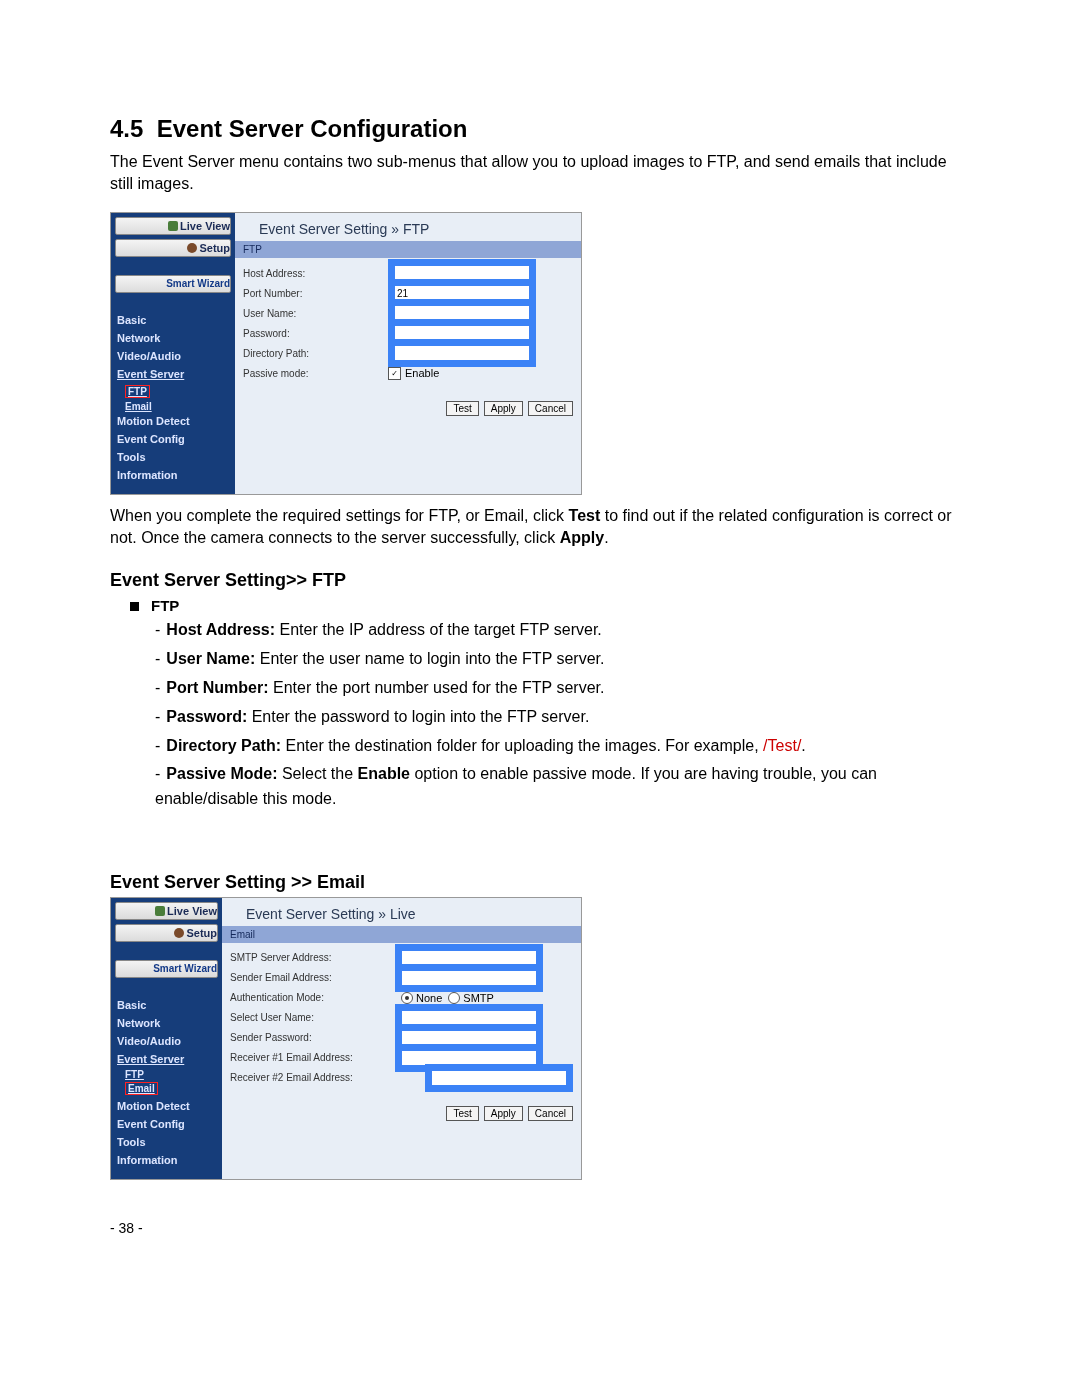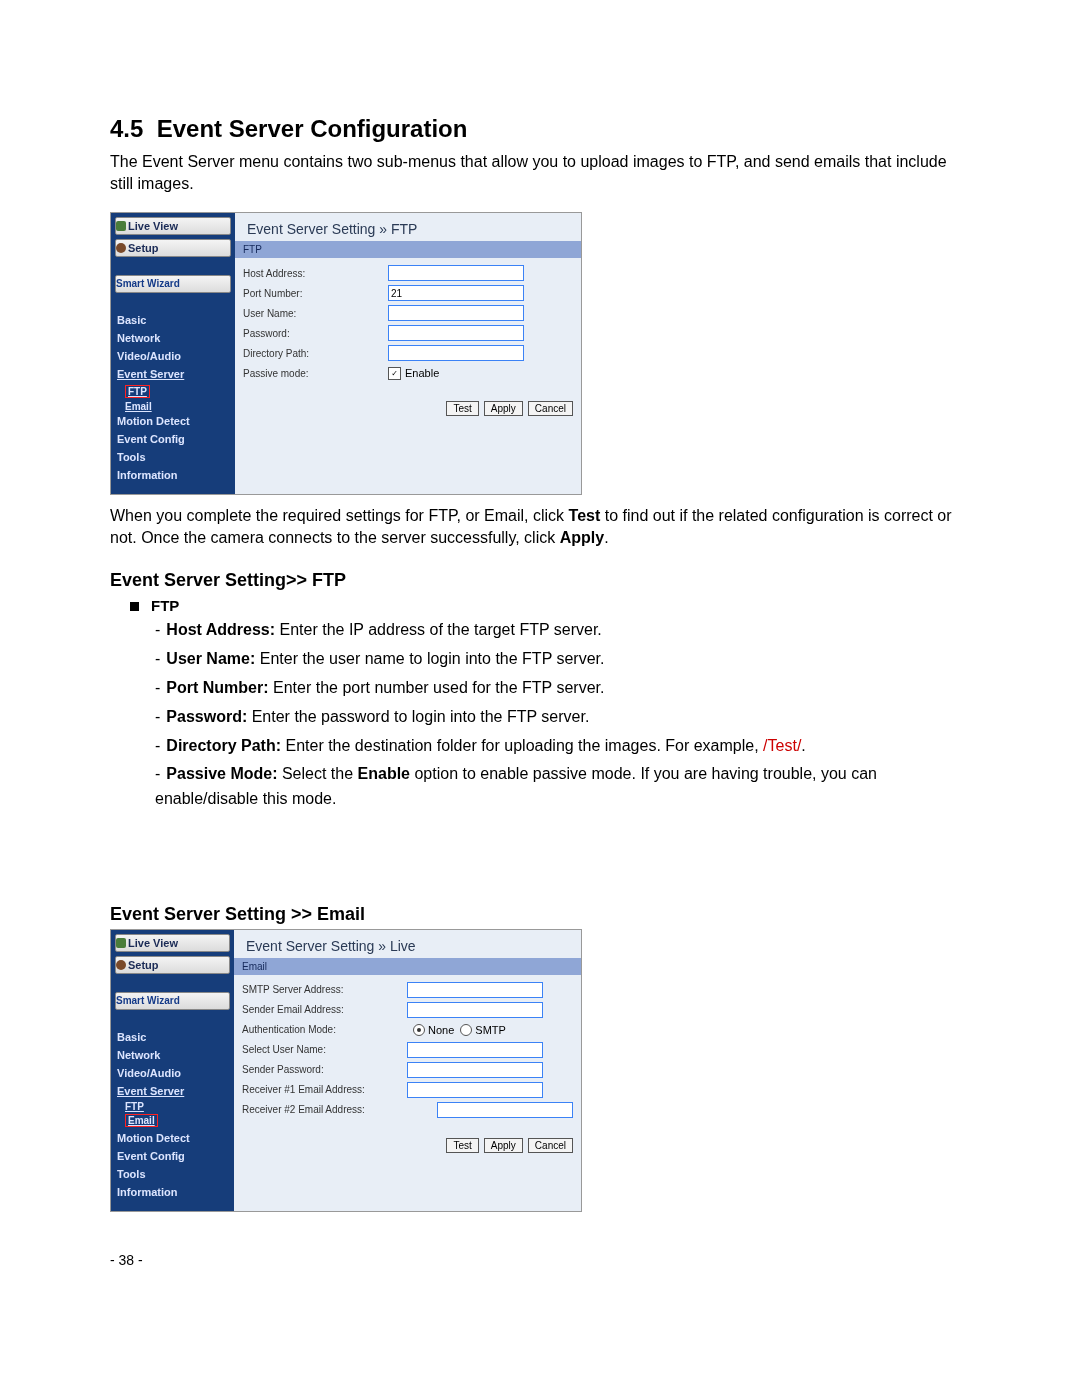--- a/index.html
+++ b/index.html
@@ -65,21 +65,21 @@
   .sidebar {
     background: #163d7a;
     width: 124px;
     padding: 4px 4px 10px 4px;
     box-sizing: border-box;
   }
   .navbtn {
     background: linear-gradient(#f4f4f4,#dcdcdc);
     border: 1px solid #888;
     border-radius: 2px;
-    text-align: left;
+    text-align: right;
     font-size: 11px;
     font-weight: bold;
     height: 16px;
     line-height: 16px;
     margin-bottom: 4px;
     color: #1a2a55;
   }
   .nav-icon { display:inline-block; width:10px; height:10px; margin-right:2px; vertical-align:-1px; background:#4a7d3a; border-radius:2px;}
   .nav-icon.gear { background:#7a4a2a; border-radius:50%;}
   .sidebar .spacer { height: 14px; }
@@ -107,21 +107,21 @@
     text-decoration: underline;
   }
   .sub.plain { text-decoration: underline; }
   .content {
     flex: 1;
     background: #e8eef6;
     position: relative;
   }
   .crumb {
     font-size: 14px;
-    padding: 8px 8px 4px 12px;
+    padding: 8px 8px 4px 24px;
     color: #2a3a55;
     font-family: "Segoe UI", Tahoma, sans-serif;
   }
   .tabhdr {
     background: #8fa6d6;
     color: #14285a;
     font-size: 10px;
     padding: 3px 8px;
     font-weight: normal;
   }
@@ -133,21 +133,21 @@
     align-items: center;
     height: 18px;
     margin-bottom: 2px;
   }
   .flabel {
     width: 145px;
     font-size: 10px;
     color: #333;
   }
   .finput {
-    border: 1px solid #3b82f6;
+    border: 7px solid #3b82f6;
     background: #fff;
     height: 14px;
     width: 130px;
     font-size: 10px;
     padding: 0 2px;
   }
   .chk {
     width: 11px; height: 11px;
     border: 1px solid #555;
     display:inline-flex; align-items:center; justify-content:center;
@@ -249,21 +249,21 @@
   </div>
   <div class="sub-list">
     <div class="item"><span class="dash">-</span><b>Host Address:</b><span> Enter the IP address of the target FTP server.</span></div>
     <div class="item"><span class="dash">-</span><b>User Name:</b><span> Enter the user name to login into the FTP server.</span></div>
     <div class="item"><span class="dash">-</span><b>Port Number:</b><span> Enter the port number used for the FTP server.</span></div>
     <div class="item"><span class="dash">-</span><b>Password:</b><span> Enter the password to login into the FTP server.</span></div>
     <div class="item"><span class="dash">-</span><b>Directory Path:</b><span> Enter the destination folder for uploading the images. For example, </span><span class="red">/Test/</span><span>.</span></div>
     <div class="item"><span class="dash">-</span><b>Passive Mode:</b><span> Select the </span><b>Enable</b><span> option to enable passive mode.  If you are having trouble, you can enable/disable this mode.</span></div>
   </div>
 
-  <h3 class="subheading" style="margin-top:92px;">Event Server Setting &gt;&gt; Email</h3>
+  <h3 class="subheading" style="margin-top:60px;">Event Server Setting &gt;&gt; Email</h3>
 
   <div class="shot" style="margin-top:4px;">
     <div class="sidebar">
       <div class="navbtn"><span class="nav-icon"></span><span>Live View</span></div>
       <div class="navbtn"><span class="nav-icon gear"></span><span>Setup</span></div>
       <div class="spacer"></div>
       <div class="navbtn wizard">Smart Wizard</div>
       <div class="spacer"></div>
       <div class="navlink">Basic</div>
       <div class="navlink">Network</div>

